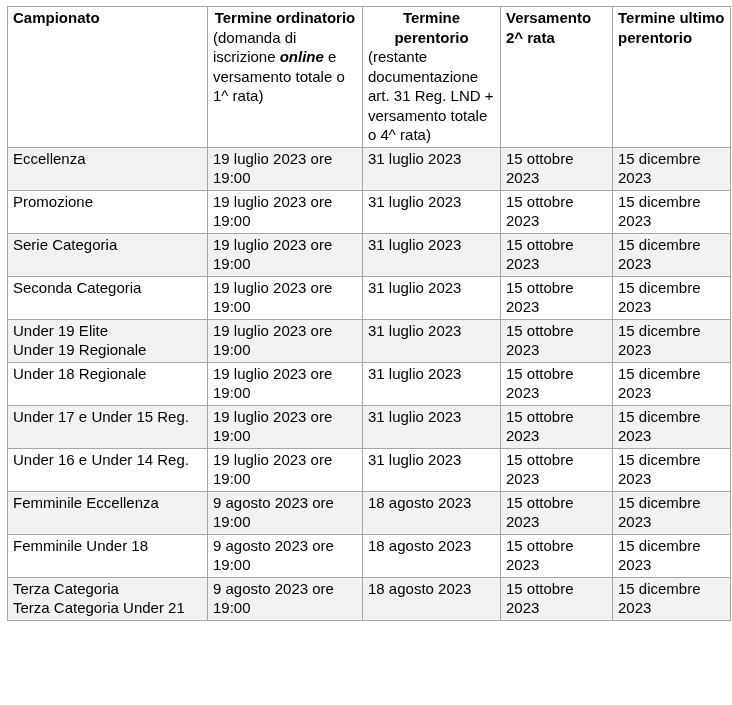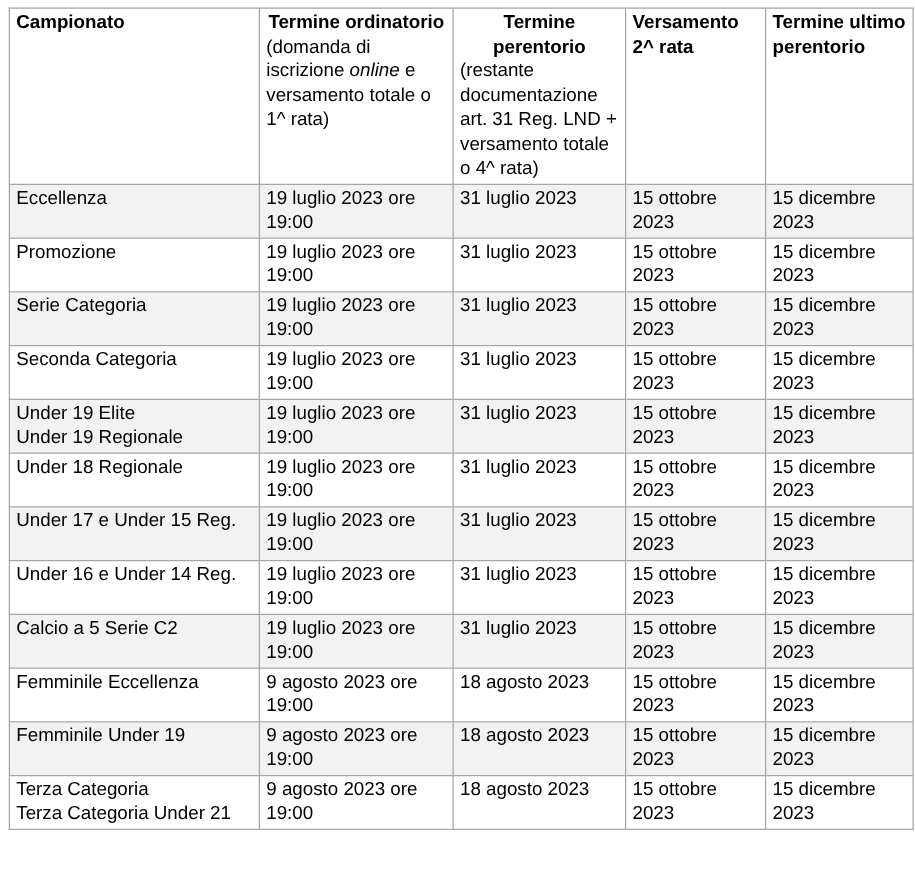--- a/index.html
+++ b/index.html
@@ -35,21 +35,21 @@
     overflow: hidden;
     word-wrap: break-word;
   }
   thead th { height: 139px; }
   tbody td { height: 40px; }
   tbody tr:nth-child(odd) td { background: #f2f2f2; }
   .title { font-weight: bold; }
   .title-block { font-weight: bold; display: block; text-align: center; }
   td.name-cell { font-weight: normal; }
   .cell-line { display: block; }
-  em { font-style: italic; font-weight: normal; }
+  em { font-style: italic; font-weight: bold; }
 </style>
 </head>
 <body>
 
 <table class="deadlines">
   <colgroup>
     <col class="c1">
       <col class="c2">
       <col class="c3">
       <col class="c4">
@@ -152,41 +152,31 @@
           <span class="cell-line">Under 16 e Under 14 Reg.</span>
           <span class="cell-line"></span>
         </td>
       <td>19 luglio 2023 ore 19:00</td>
       <td>31 luglio 2023</td>
       <td>15 ottobre 2023</td>
       <td>15 dicembre 2023</td>
     </tr>
     <tr>
       <td class="name-cell">
-          <span class="cell-line">Calcio a 5 Serie C2</span>
-          <span class="cell-line"></span>
-        </td>
-      <td>19 luglio 2023 ore 19:00</td>
-      <td>31 luglio 2023</td>
-      <td>15 ottobre 2023</td>
-      <td>15 dicembre 2023</td>
-    </tr>
-    <tr>
-      <td class="name-cell">
           <span class="cell-line">Femminile Eccellenza</span>
           <span class="cell-line"></span>
         </td>
       <td>9 agosto 2023 ore 19:00</td>
       <td>18 agosto 2023</td>
       <td>15 ottobre 2023</td>
       <td>15 dicembre 2023</td>
     </tr>
     <tr>
       <td class="name-cell">
-          <span class="cell-line">Femminile Under 19</span>
+          <span class="cell-line">Femminile Under 18</span>
           <span class="cell-line"></span>
         </td>
       <td>9 agosto 2023 ore 19:00</td>
       <td>18 agosto 2023</td>
       <td>15 ottobre 2023</td>
       <td>15 dicembre 2023</td>
     </tr>
     <tr>
       <td class="name-cell">
           <span class="cell-line">Terza Categoria</span>

